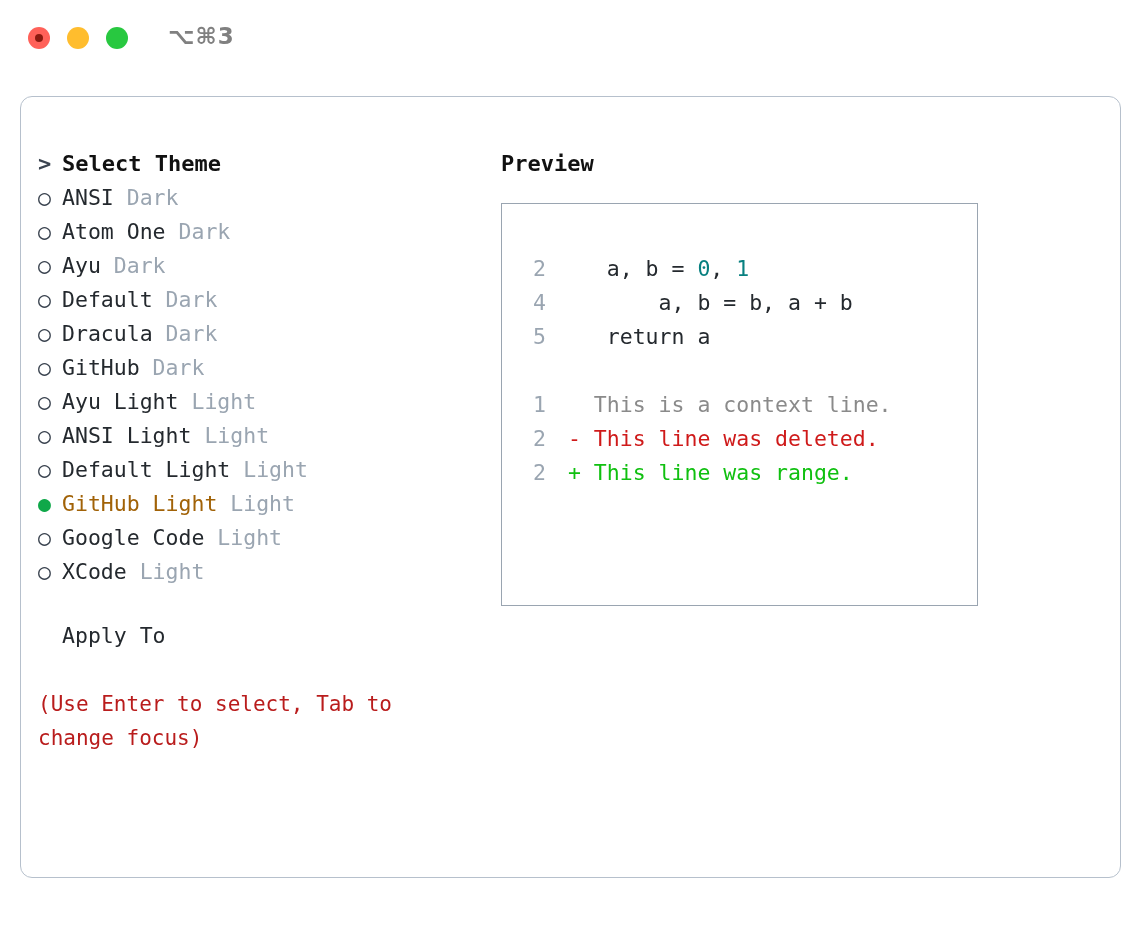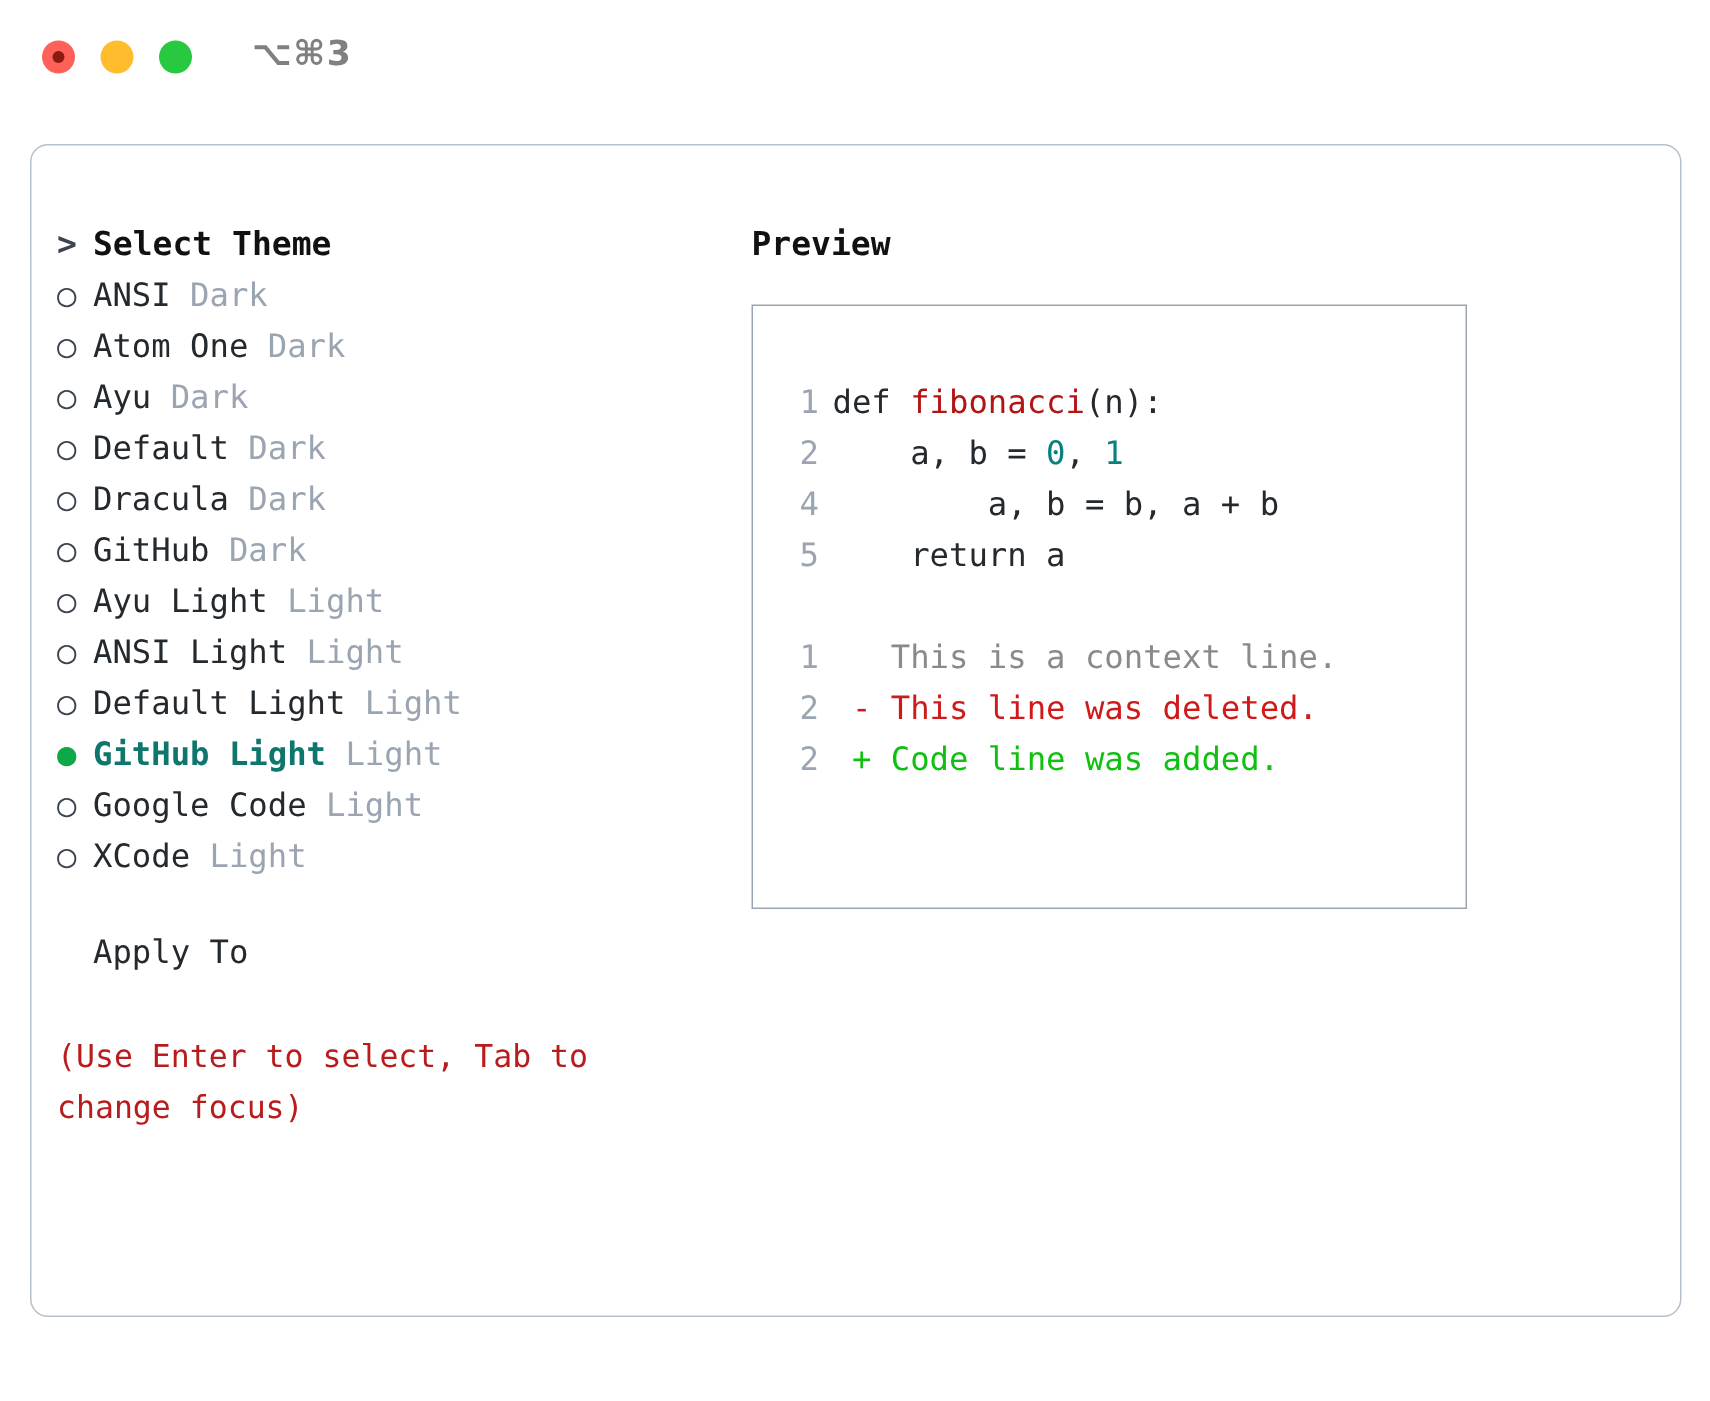--- a/index.html
+++ b/index.html
@@ -98,21 +98,21 @@
   .marker {
     display: inline-block;
     width: 24px;
     text-align: left;
     color: #3b4450;
   }
   .marker.empty { color: transparent; }
   .marker.sel { color: #0fa849; }
 
   .theme-name { color: #24292e; }
-  .row.selected .theme-name { color: #0f766e; font-weight: bold; }
+  .row.selected .theme-name { color: #a16207; }
   .theme-cat  { color: #9aa5b1; }
 
   .section-head {
     color: #24292e;
     font-size: 21.5px;
   }
 
   #apply-block { margin-top: 30px; }
 
   #hint {
@@ -210,28 +210,27 @@
         </div>
       </div>
 
       <div id="hint">(Use Enter to select, Tab to change focus)</div>
     </div>
 
     <div id="right-col">
       <div id="preview-title">Preview</div>
       <div id="preview-box">
         <div id="code-block">
-            <div class="code-line"><span class="lineno">1</span><span class="tok-plain">def </span><span class="tok-fn">fibonacci</span><span class="tok-plain">(n):</span></div>
             <div class="code-line"><span class="lineno">2</span><span class="tok-plain">    a, b = </span><span class="tok-num">0</span><span class="tok-plain">, </span><span class="tok-num">1</span></div>
             <div class="code-line"><span class="lineno">4</span><span class="tok-plain">        a, b = b, a + b</span></div>
             <div class="code-line"><span class="lineno">5</span><span class="tok-plain">    return a</span></div>
           </div>
         <div class="spacer-line"></div>
         <div id="diff-block">
             <div class="code-line"><span class="lineno">1</span><span class="diff-ctx">   </span><span class="diff-ctx">This is a context line.</span></div>
             <div class="code-line"><span class="lineno">2</span><span class="diff-del"> - </span><span class="diff-del">This line was deleted.</span></div>
-            <div class="code-line"><span class="lineno">2</span><span class="diff-add"> + </span><span class="diff-add">Code line was added.</span></div>
+            <div class="code-line"><span class="lineno">2</span><span class="diff-add"> + </span><span class="diff-add">This line was range.</span></div>
           </div>
       </div>
     </div>
 
   </div>
 </div>
 
 </body></html>

